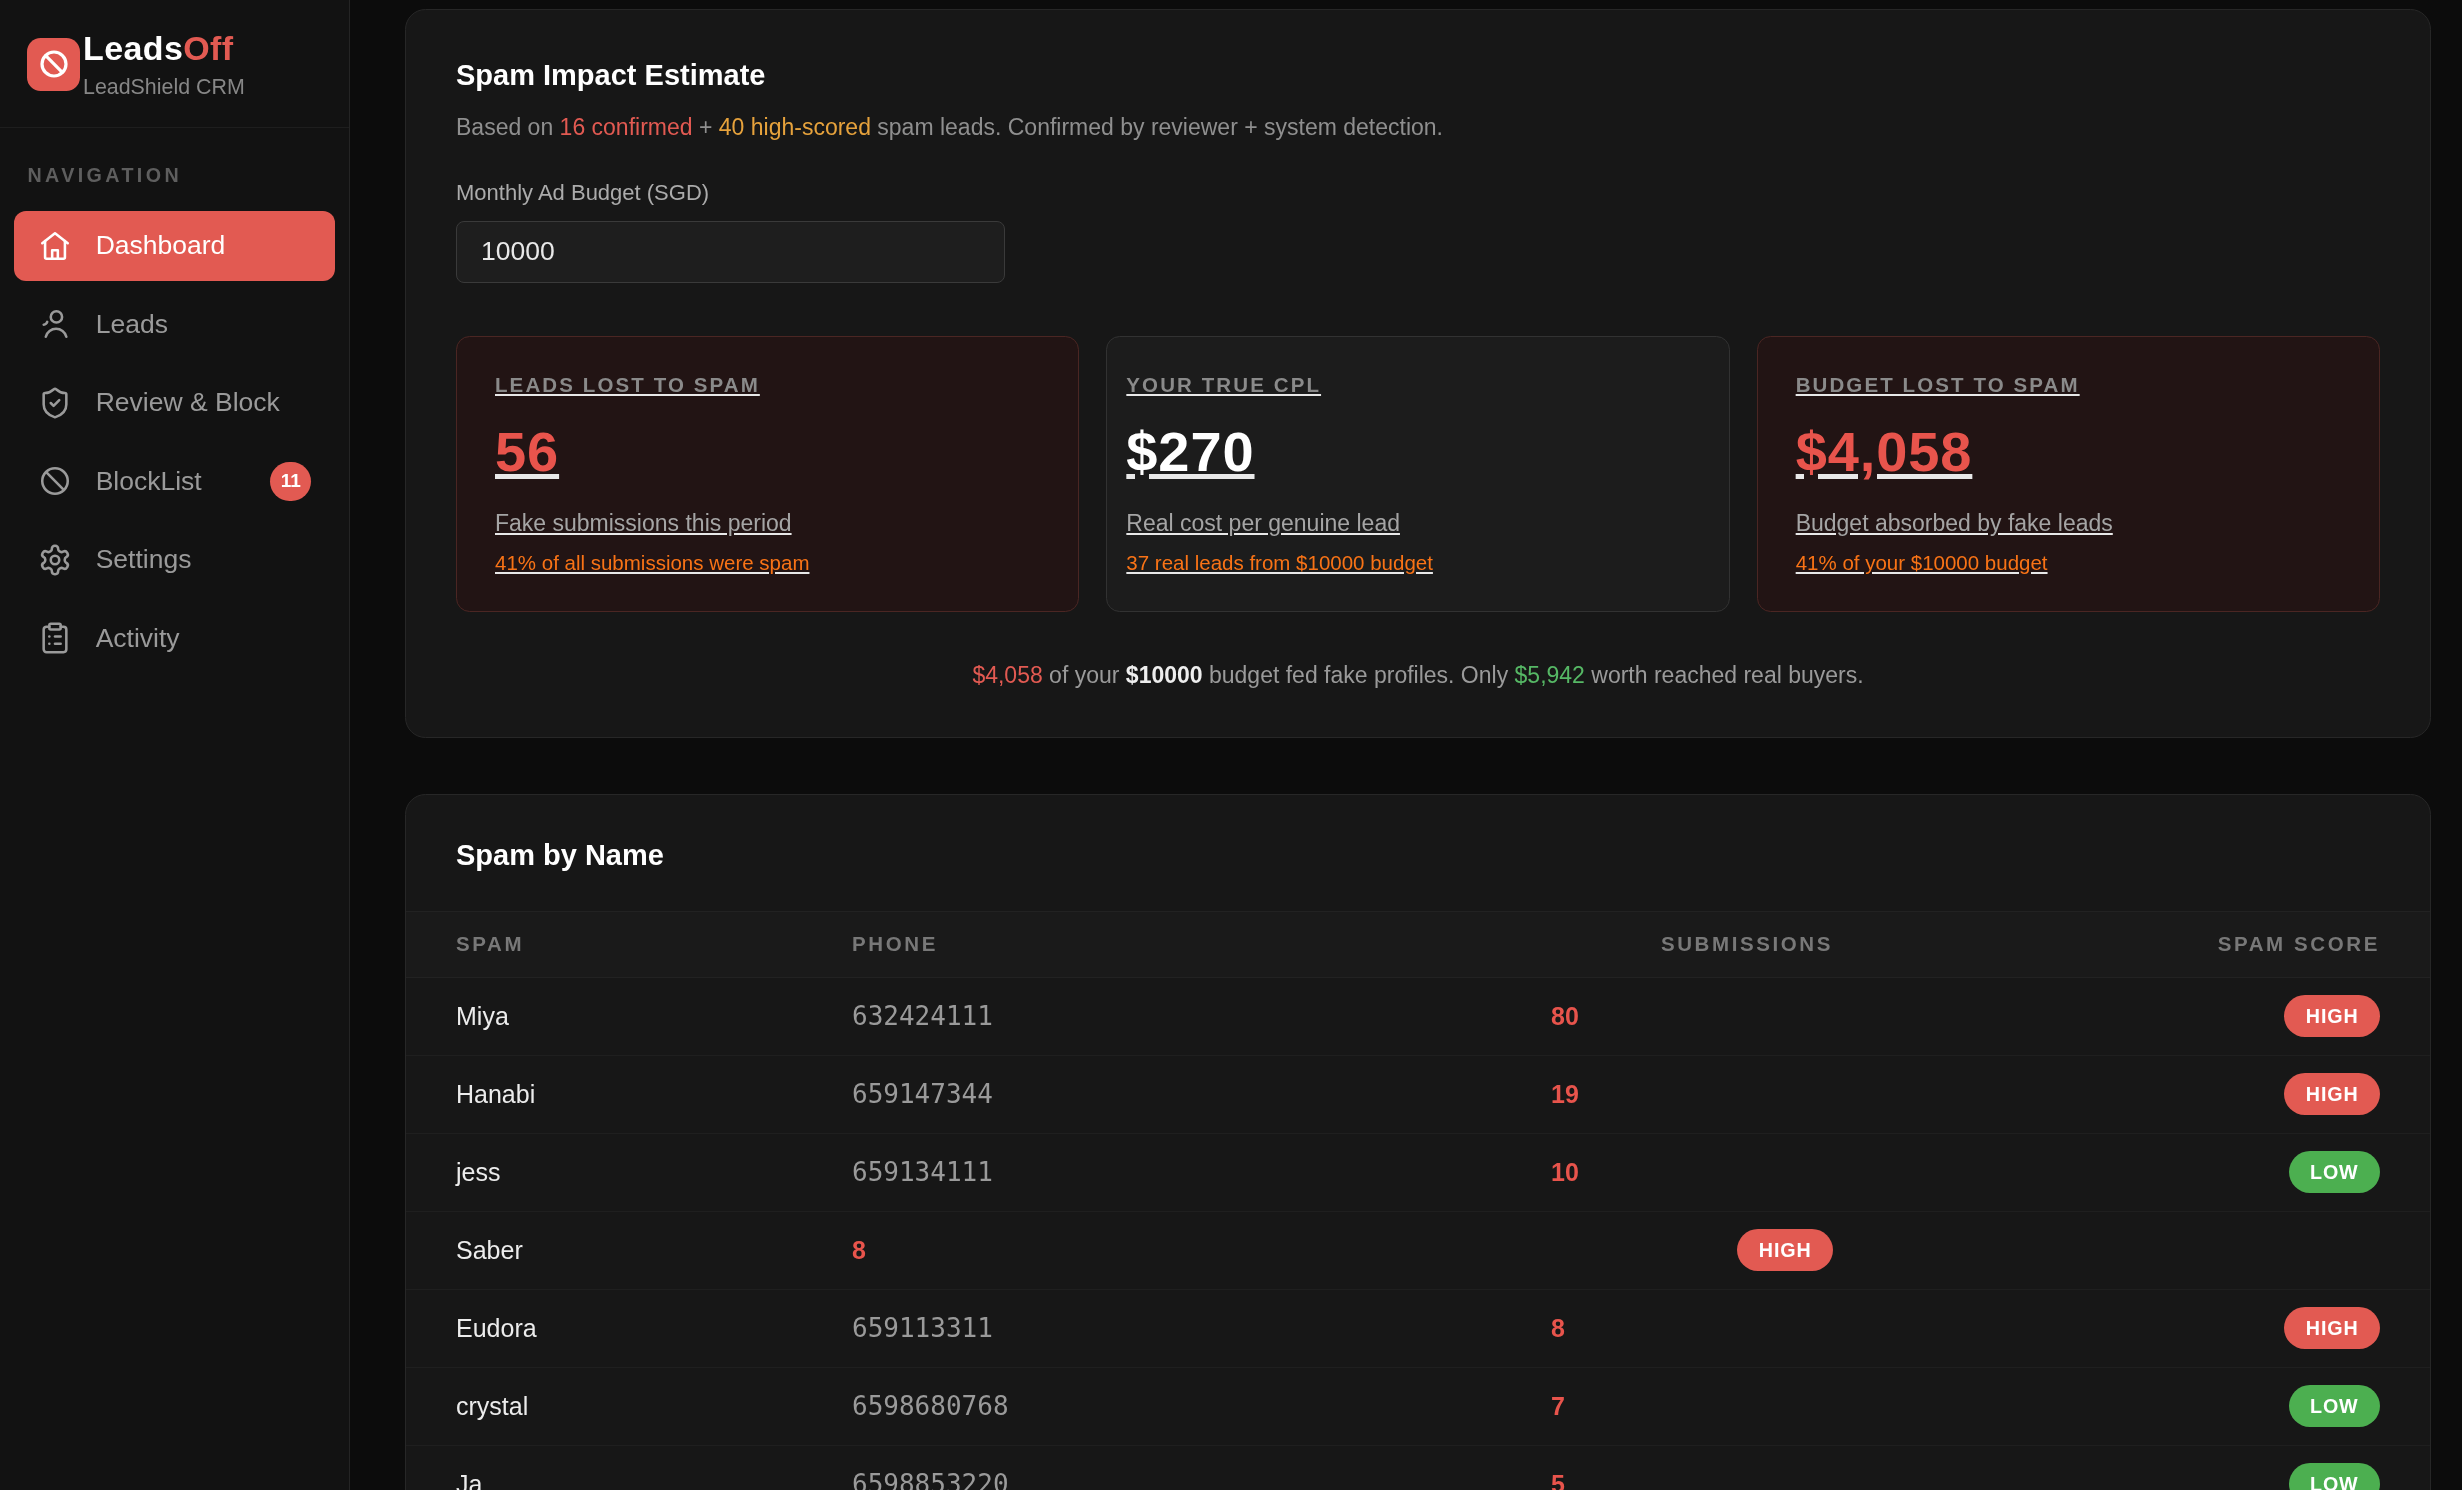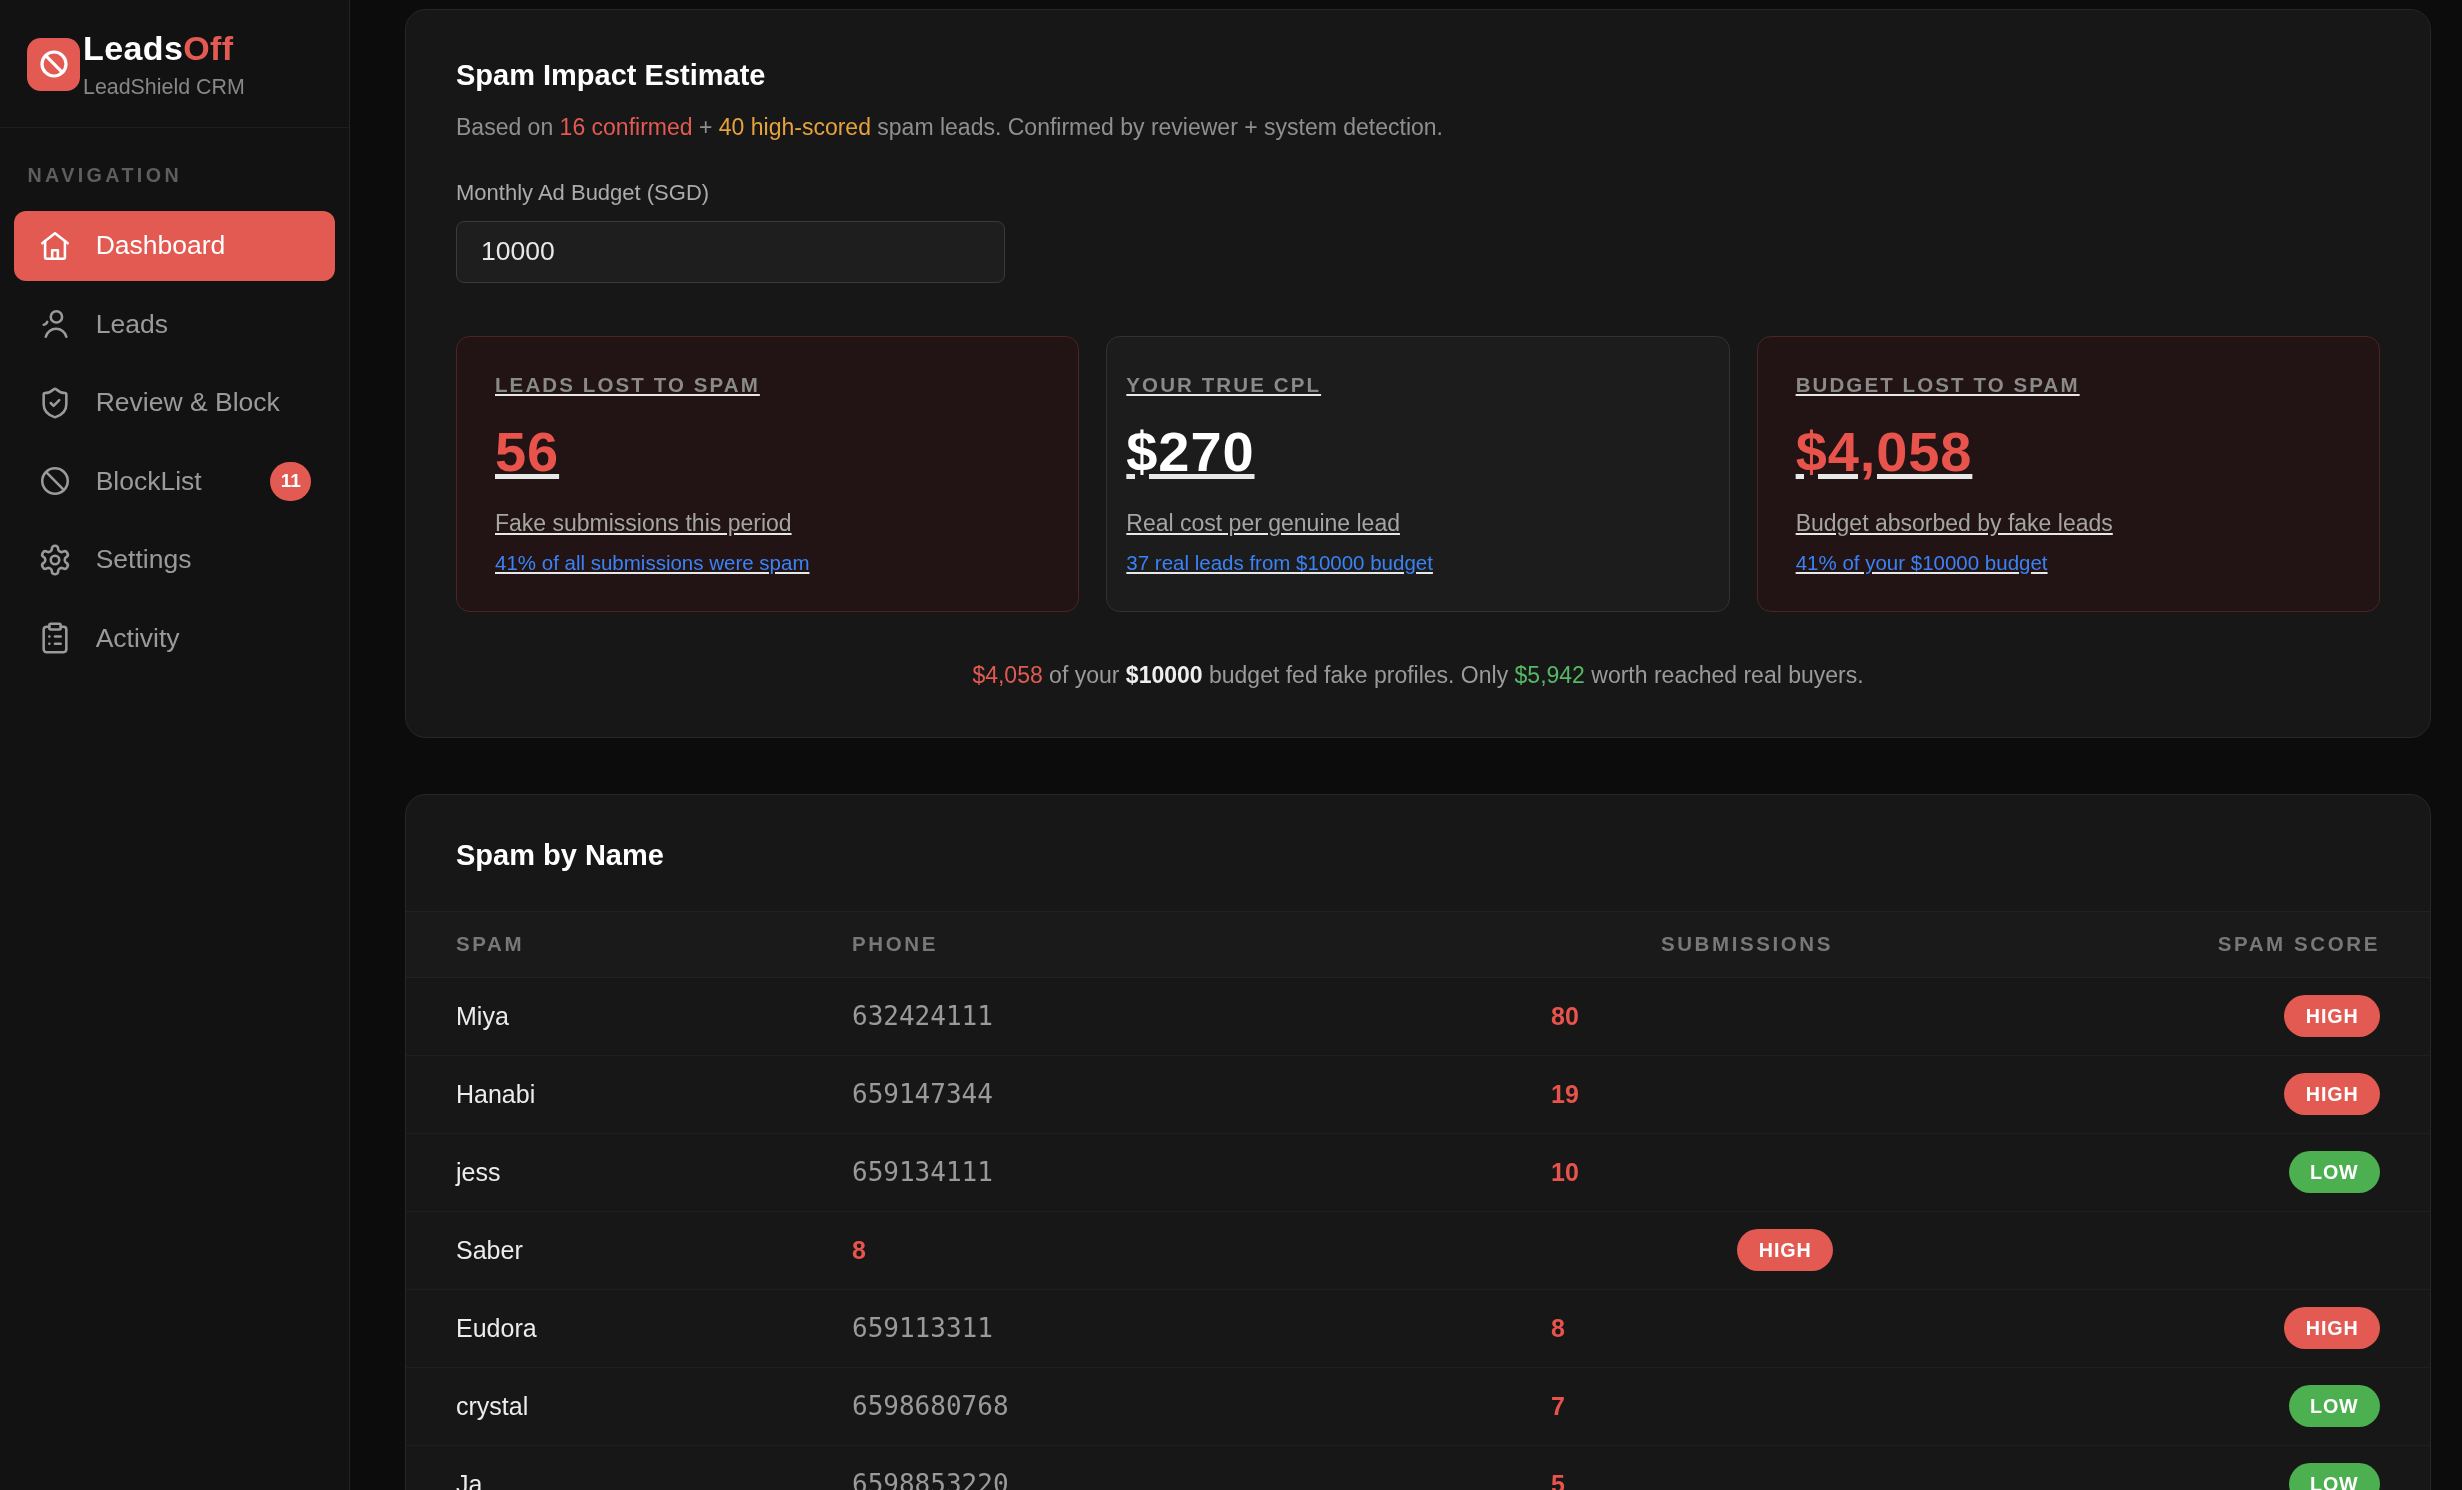--- a/index.html
+++ b/index.html
@@ -71,21 +71,21 @@
   }
 
   .stats { display:grid; grid-template-columns:1fr 1fr 1fr; gap:27px; margin-top:53px; }
   .stat { border-radius:13.7px; padding:36px 38px; min-height:226px;text-decoration:underline; }
   .stat.danger { background:#221414; border:1.7px solid #4b2623; }
   .stat.neutral { background:#1c1c1c; border:1.7px solid #323232;padding-left:19px; }
   .stat-label { font-size:20.5px; font-weight:700; color:#8a8a8a; letter-spacing:2.1px; }
   .stat-value { margin-top:22px; font-size:56px; font-weight:700; color:#ffffff; letter-spacing:0.9px; }
   .stat.danger .stat-value { color:#e8544c; }
   .stat-desc { margin-top:26px; font-size:23px; color:#a5a5a5; }
-  .stat-sub { margin-top:13.7px; font-size:20.5px; color:#3b82f6; }
+  .stat-sub { margin-top:13.7px; font-size:20.5px; color:#f97316; }
 
   .summary { margin-top:50px; text-align:center; font-size:23px; color:#9a9a9a; }
 
   
   .card.table-card { margin-top:56px; padding:0; overflow:hidden; }
   .table-title { padding:44px 50px 39px; font-size:29px; font-weight:700; color:#ffffff; }
   .thead, .trow {
     display:grid; grid-template-columns:396px 1fr 282px 547px;
     align-items:center; padding:0 50px;
   }

